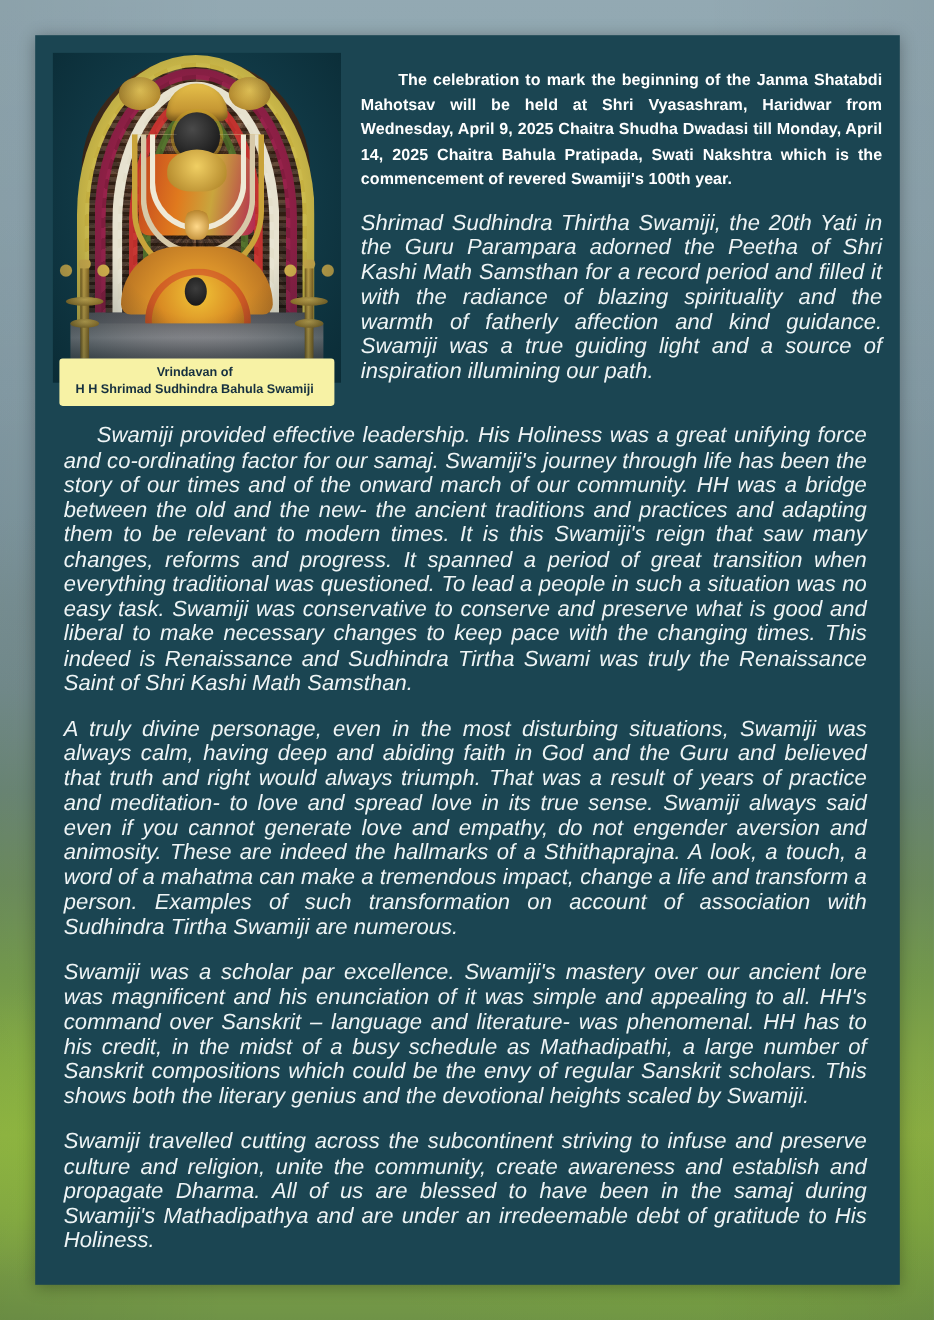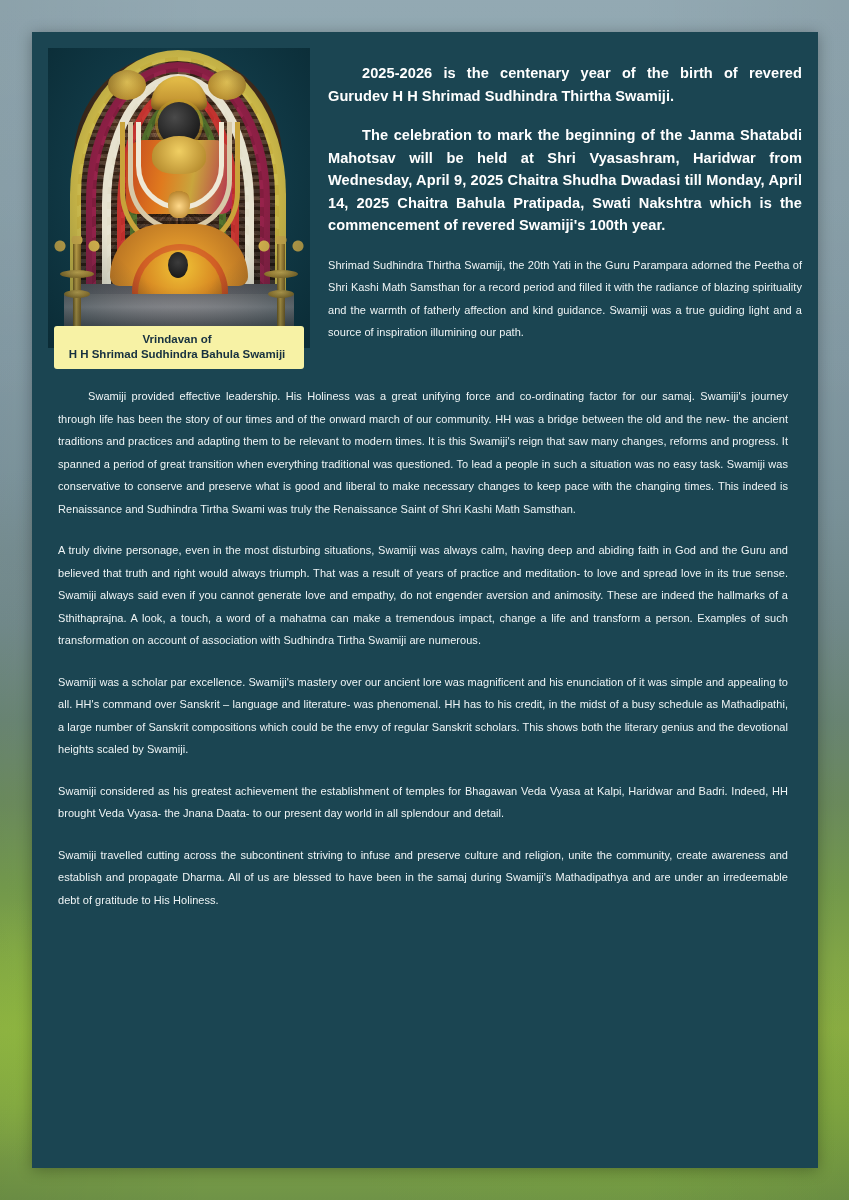--- a/index.html
+++ b/index.html
@@ -248,25 +248,26 @@
     font-weight: bold;
     font-size: 14.6px;
     line-height: 22.5px;
     text-align: justify;
     text-indent: 34px;
     margin-bottom: 17px;
     letter-spacing: 0.05px;
   }
   .p-norm {
     color: #eef4f5;
-    font-size: 11px;
+    font-size: 20px;
     line-height: 22.5px;
     text-align: justify;
     margin-bottom: 16px;
     letter-spacing: 0.05px;
+    font-style: italic;
   }
 
   
   .body-block {
     padding: 16px 30px 0 26px;
   }
   .body-block .p-norm {
     margin-bottom: 19px;
   }
   .body-block .p-indent { text-indent: 30px; }
@@ -320,28 +321,26 @@
         <div class="vignette"></div>
       </div>
 
       <div class="photo-caption">
         <div>Vrindavan of</div>
         <div>H H Shrimad Sudhindra Bahula Swamiji</div>
       </div>
     </div>
 
     <div class="intro-col">
-      <p class="p-bold">2025-2026 is the centenary year of the birth of revered Gurudev H H Shrimad Sudhindra Thirtha Swamiji.</p>
       <p class="p-bold">The celebration to mark the beginning of the Janma Shatabdi Mahotsav will be held at Shri Vyasashram, Haridwar from Wednesday, April 9, 2025 Chaitra Shudha Dwadasi till Monday, April 14, 2025 Chaitra Bahula Pratipada, Swati Nakshtra which is the commencement of revered Swamiji's 100th year.</p>
       <p class="p-norm">Shrimad Sudhindra Thirtha Swamiji, the 20th Yati in the Guru Parampara adorned the Peetha of Shri Kashi Math Samsthan for a record period and filled it with the radiance of blazing spirituality and the warmth of fatherly affection and kind guidance. Swamiji was a true guiding light and a source of inspiration illumining our path.</p>
     </div>
 
   </div>
 
   <div class="body-block">
     <p class="p-norm p-indent">Swamiji provided effective leadership. His Holiness was a great unifying force and co-ordinating factor for our samaj. Swamiji's journey through life has been the story of our times and of the onward march of our community. HH was a bridge between the old and the new- the ancient traditions and practices and adapting them to be relevant to modern times. It is this Swamiji's reign that saw many changes, reforms and progress. It spanned a period of great transition when everything traditional was questioned. To lead a people in such a situation was no easy task. Swamiji was conservative to conserve and preserve what is good and liberal to make necessary changes to keep pace with the changing times. This indeed is Renaissance and Sudhindra Tirtha Swami was truly the Renaissance Saint of Shri Kashi Math Samsthan.</p>
     <p class="p-norm">A truly divine personage, even in the most disturbing situations, Swamiji was always calm, having deep and abiding faith in God and the Guru and believed that truth and right would always triumph. That was a result of years of practice and meditation- to love and spread love in its true sense. Swamiji always said even if you cannot generate love and empathy, do not engender aversion and animosity. These are indeed the hallmarks of a Sthithaprajna. A look, a touch, a word of a mahatma can make a tremendous impact, change a life and transform a person. Examples of such transformation on account of association with Sudhindra Tirtha Swamiji are numerous.</p>
     <p class="p-norm">Swamiji was a scholar par excellence. Swamiji's mastery over our ancient lore was magnificent and his enunciation of it was simple and appealing to all. HH's command over Sanskrit – language and literature- was phenomenal. HH has to his credit, in the midst of a busy schedule as Mathadipathi, a large number of Sanskrit compositions which could be the envy of regular Sanskrit scholars. This shows both the literary genius and the devotional heights scaled by Swamiji.</p>
-    <p class="p-norm">Swamiji considered as his greatest achievement the establishment of temples for Bhagawan Veda Vyasa at Kalpi, Haridwar and Badri. Indeed, HH brought Veda Vyasa- the Jnana Daata- to our present day world in all splendour and detail.</p>
     <p class="p-norm">Swamiji travelled cutting across the subcontinent striving to infuse and preserve culture and religion, unite the community, create awareness and establish and propagate Dharma. All of us are blessed to have been in the samaj during Swamiji's Mathadipathya and are under an irredeemable debt of gratitude to His Holiness.</p>
   </div>
 
 </div>
 
 </body></html>

